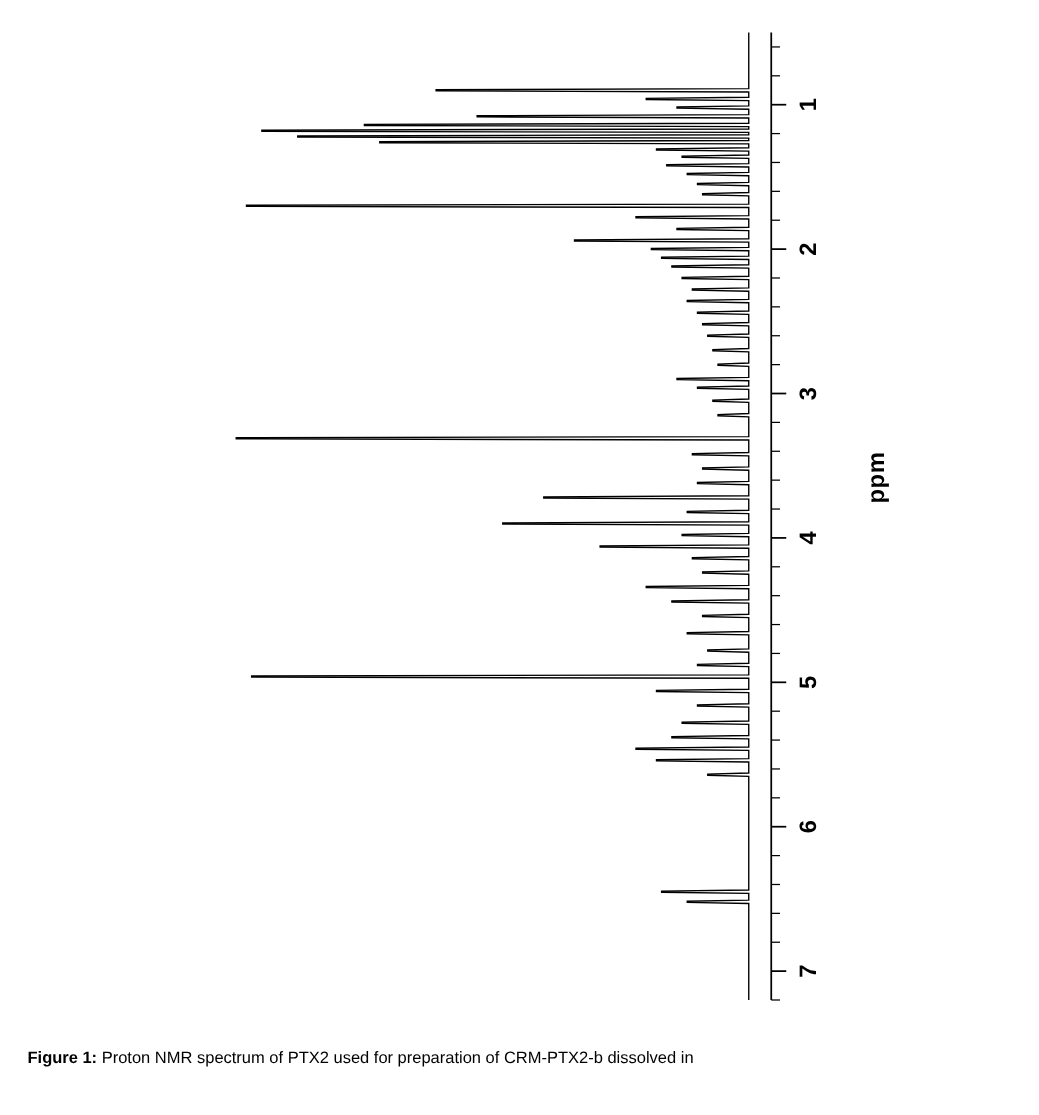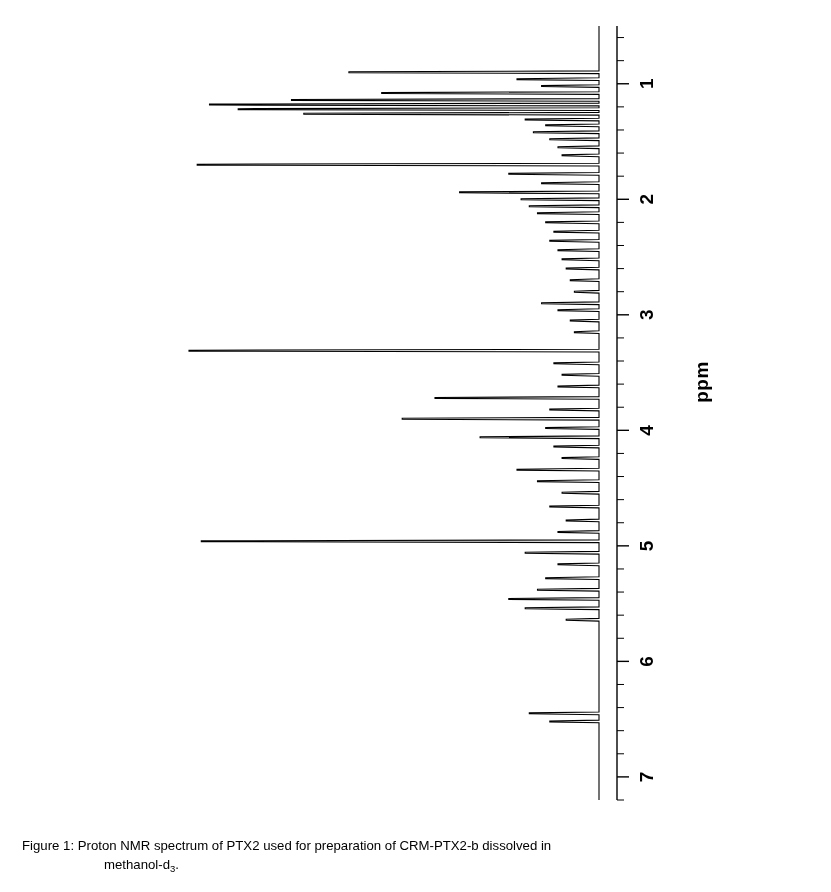--- a/index.html
+++ b/index.html
@@ -42,21 +42,21 @@
   #caption {
     position: absolute;
     left: 22px;
     top: 836px;
     width: 790px;
     font-size: 13.2px;
     line-height: 1.45;
     text-align: justify;
   }
   #caption .lbl {
-    font-weight: 400;
+    font-weight: 700;
   }
   #caption .line2 {
     display: block;
     margin-left: 82px;
   }
   sub {
     font-size: 9.5px;
     vertical-align: baseline;
     position: relative;
     top: 3px;
@@ -120,14 +120,13 @@
         <text x="648" y="776.8955223880597" text-anchor="middle" dominant-baseline="middle" font-family="&quot;Liberation Sans&quot;, sans-serif" font-size="19" font-weight="700" transform="rotate(-90 648 776.8955223880597)">7</text>
       </g>
   </svg>
 
   <div id="axis-title">ppm</div>
 </div>
 
 <div id="caption">
   <span class="lbl">Figure 1:</span>
   <span>Proton NMR spectrum of PTX2 used for preparation of CRM-PTX2-b dissolved in</span>
-  <span class="line2"><span>methanol-d</span><sub>3</sub><span>.</span></span>
 </div>
 
 </body></html>

